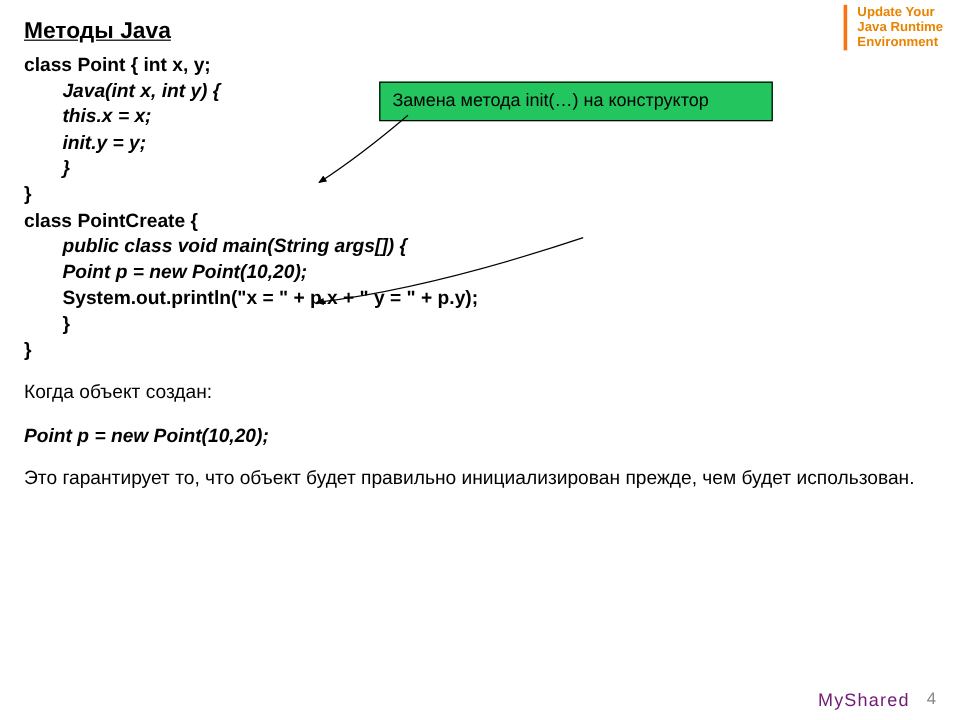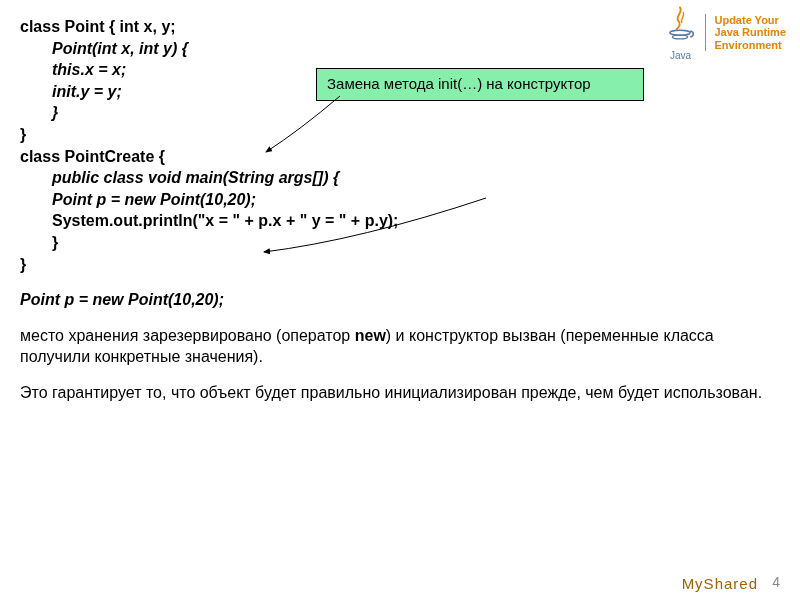--- a/index.html
+++ b/index.html
@@ -37,21 +37,21 @@
   .explain {
     font-size: 16px;
     line-height: 1.35;
     margin-top: 14px;
   }
   .explain p { margin: 0 0 14px 0; }
 
   .callout {
     position: absolute;
     border: 1px solid #000;
-    background: #86efac;
+    background: #22c55e;
     padding: 6px 10px;
     font-size: 15px;
     line-height: 1.25;
   }
   .callout1 { top: 68px; left: 316px; width: 306px; }
   .callout2 { top: 162px; left: 488px; width: 268px; }
 
   .java-logo {
     position: absolute;
     top: 4px;
@@ -64,21 +64,21 @@
     width: 34px;
     height: 44px;
   }
   .java-text {
     display: flex;
     flex-direction: column;
     font-size: 11px;
     line-height: 1.15;
     color: #e98300;
     font-weight: bold;
-    border-left: 1px solid #f97316;
+    border-left: 3px solid #f97316;
     padding-left: 8px;
   }
   .java-label {
     font-family: Arial, sans-serif;
     font-size: 10px;
     color: #5a7aa3;
     text-align: center;
     margin-top: -2px;
   }
 
@@ -87,69 +87,60 @@
     bottom: 10px;
     right: 20px;
     font-size: 14px;
     color: #888;
   }
   .watermark {
     position: absolute;
     bottom: 8px;
     right: 42px;
     font-size: 15px;
-    color: #a16207;
+    color: #701a75;
     letter-spacing: 1px;
   }
 
   svg.arrow {
     position: absolute;
     pointer-events: none;
   }
 </style>
 </head>
 <body>
 
 <div class="slide">
 
   <div class="java-logo">
-    <div>
-      <svg class="java-icon" viewBox="0 0 40 52">
-        <path d="M20 4 C24 10 14 14 18 20 C22 24 18 28 16 30" stroke="#e98300" stroke-width="2.2" fill="none" stroke-linecap="round"></path>
-        <path d="M24 10 C26 14 20 18 22 22" stroke="#e98300" stroke-width="1.6" fill="none" stroke-linecap="round"></path>
-        <ellipse cx="20" cy="34" rx="12" ry="3" stroke="#5a7aa3" stroke-width="1.8" fill="none"></ellipse>
-        <ellipse cx="20" cy="39" rx="9" ry="2.2" stroke="#5a7aa3" stroke-width="1.6" fill="none"></ellipse>
-        <path d="M32 32 C37 33 37 38 32 39" stroke="#5a7aa3" stroke-width="1.8" fill="none"></path>
-      </svg>
-      <div class="java-label">Java</div>
-    </div>
     <div class="java-text">
       <span>Update Your</span>
       <span>Java Runtime</span>
       <span>Environment</span>
     </div>
   </div>
 
+  <div class="title">Методы Java</div>
 
   <div class="code-block"><span class="bold">class Point { int x, y;</span>
-<span class="indent1 bolditalic">Point(int x, int y) {</span>
+<span class="indent1 bolditalic">Java(int x, int y) {</span>
 <span class="indent1 bolditalic">this.x = x;</span>
 <span class="indent1 bolditalic">init.y = y;</span>
 <span class="indent1 bolditalic">}</span>
 <span class="bold">}</span>
 <span class="bold">class PointCreate {</span>
 <span class="indent1 bolditalic">public class void main(String args[]) {</span>
 <span class="indent1 bolditalic">Point p = new Point(10,20);</span>
 <span class="indent1 bold">System.out.println("x = " + p.x + " y = " + p.y);</span>
 <span class="indent1 bold">}</span>
 <span class="bold">}</span></div>
 
   <div class="explain">
+    <p>Когда объект создан:</p>
     <p class="bolditalic">Point p = new Point(10,20);</p>
-    <p><span>место хранения зарезервировано (оператор </span><span class="bold">new</span><span>) и конструктор вызван (переменные класса получили конкретные значения).</span></p>
     <p>Это гарантирует то, что объект будет правильно инициализирован прежде, чем будет использован.</p>
   </div>
 
   <div class="callout callout1">Замена метода init(…) на конструктор</div>
 
   <svg class="arrow" style="left:0;top:0;width:800px;height:600px">
     <defs>
       <marker id="ah1" markerWidth="8" markerHeight="8" refX="6" refY="3" orient="auto">
         <path d="M0,0 L7,3 L0,6 Z" fill="#000"></path>
       </marker>

